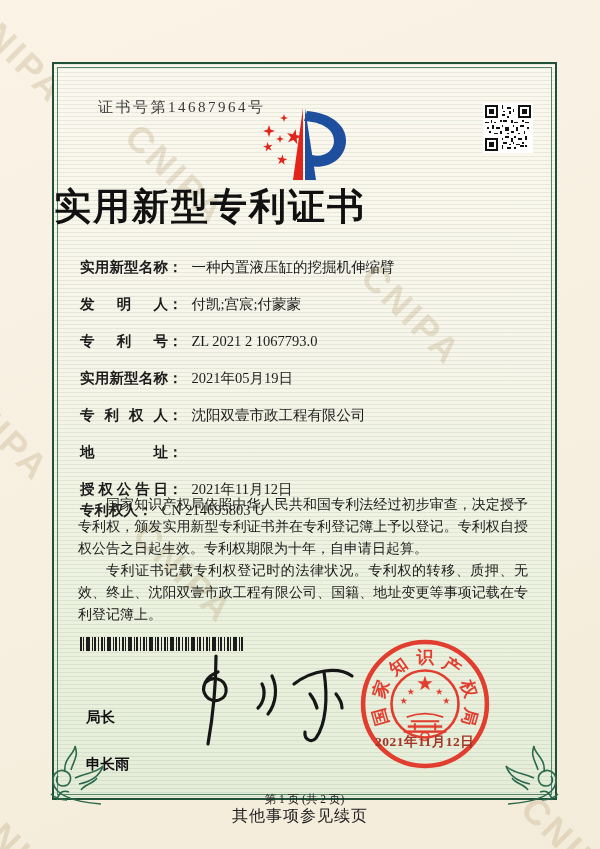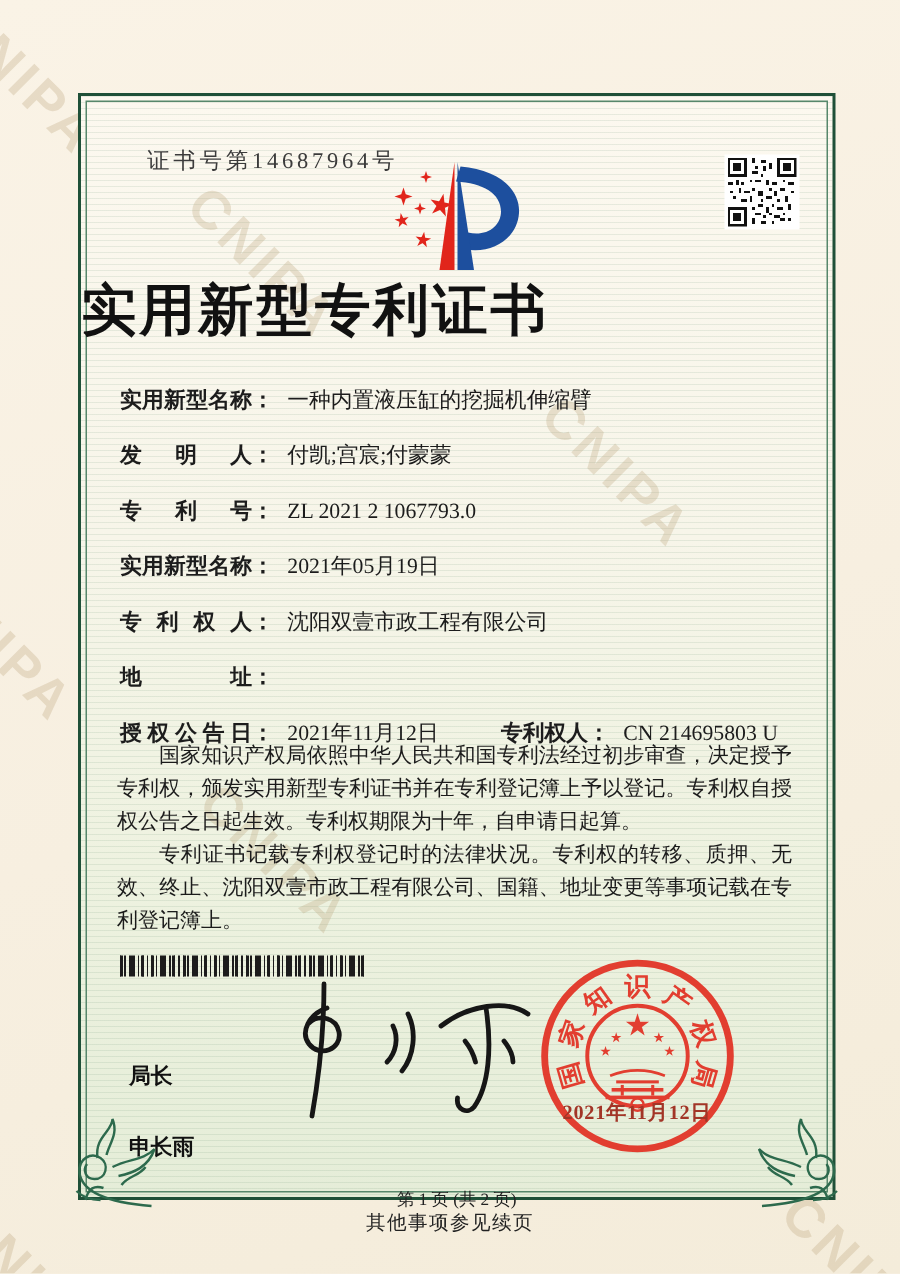--- a/index.html
+++ b/index.html
@@ -40,21 +40,21 @@
   .official div{margin-bottom:10px;margin-top:28px;}
   .signature{position:absolute;left:112px;top:586px;width:215px;height:102px;}
   .seal{position:absolute;left:303px;top:572px;width:136px;height:136px;opacity:0.95;}
   .seal-date{position:absolute;left:321px;top:669px;font-size:13.5px;font-weight:600;
              color:#a23527;letter-spacing:0.5px;z-index:3;}
   .page-info{position:absolute;left:0;right:0;top:712px;text-align:center;font-size:11.5px;color:#222;margin-top:16px;}
   .orn{position:absolute;bottom:-10px;width:60px;height:64px;z-index:2;}
   .orn.left{left:-9px;}
   .orn.right{right:-9px;transform:scaleX(-1);}
   .continuation{position:absolute;left:0;right:0;top:806px;text-align:center;
-                font-size:13px;color:#222;letter-spacing:1px;}
+                font-size:16px;color:#222;letter-spacing:1px;}
 </style>
 </head>
 <body>
 
 <div class="page">
 
   <div class="wm" style="left:-14px;top:-6px;">CNIPA</div>
   <div class="wm" style="left:-30px;top:372px;">CNIPA</div>
   <div class="wm" style="left:-10px;top:794px;">CNIPA</div>
   <div class="wm" style="left:542px;top:788px;">CNIPA</div>
@@ -125,21 +125,21 @@
         </div>
         <div class="frow">
           <span class="lbl">专利权人</span>
             <span class="colon">：</span>
           <span class="val">沈阳双壹市政工程有限公司</span>
         </div>
         <div class="frow">
           <span class="lbl">地址</span>
             <span class="colon">：</span>
         </div>
-        <div class="frow" style="margin-bottom:0;">
+        <div class="frow" style="margin-bottom:0;flex-direction:column;">
           <span class="pair first">
             <span class="lbl">授权公告日</span>
               <span class="colon">：</span>
             <span class="val">2021年11月12日</span>
           </span>
           <span class="pair">
             <span class="lbl" style="width:auto;">专利权人</span>
               <span class="colon">：</span>
             <span class="val">CN 214695803 U</span>
           </span>

